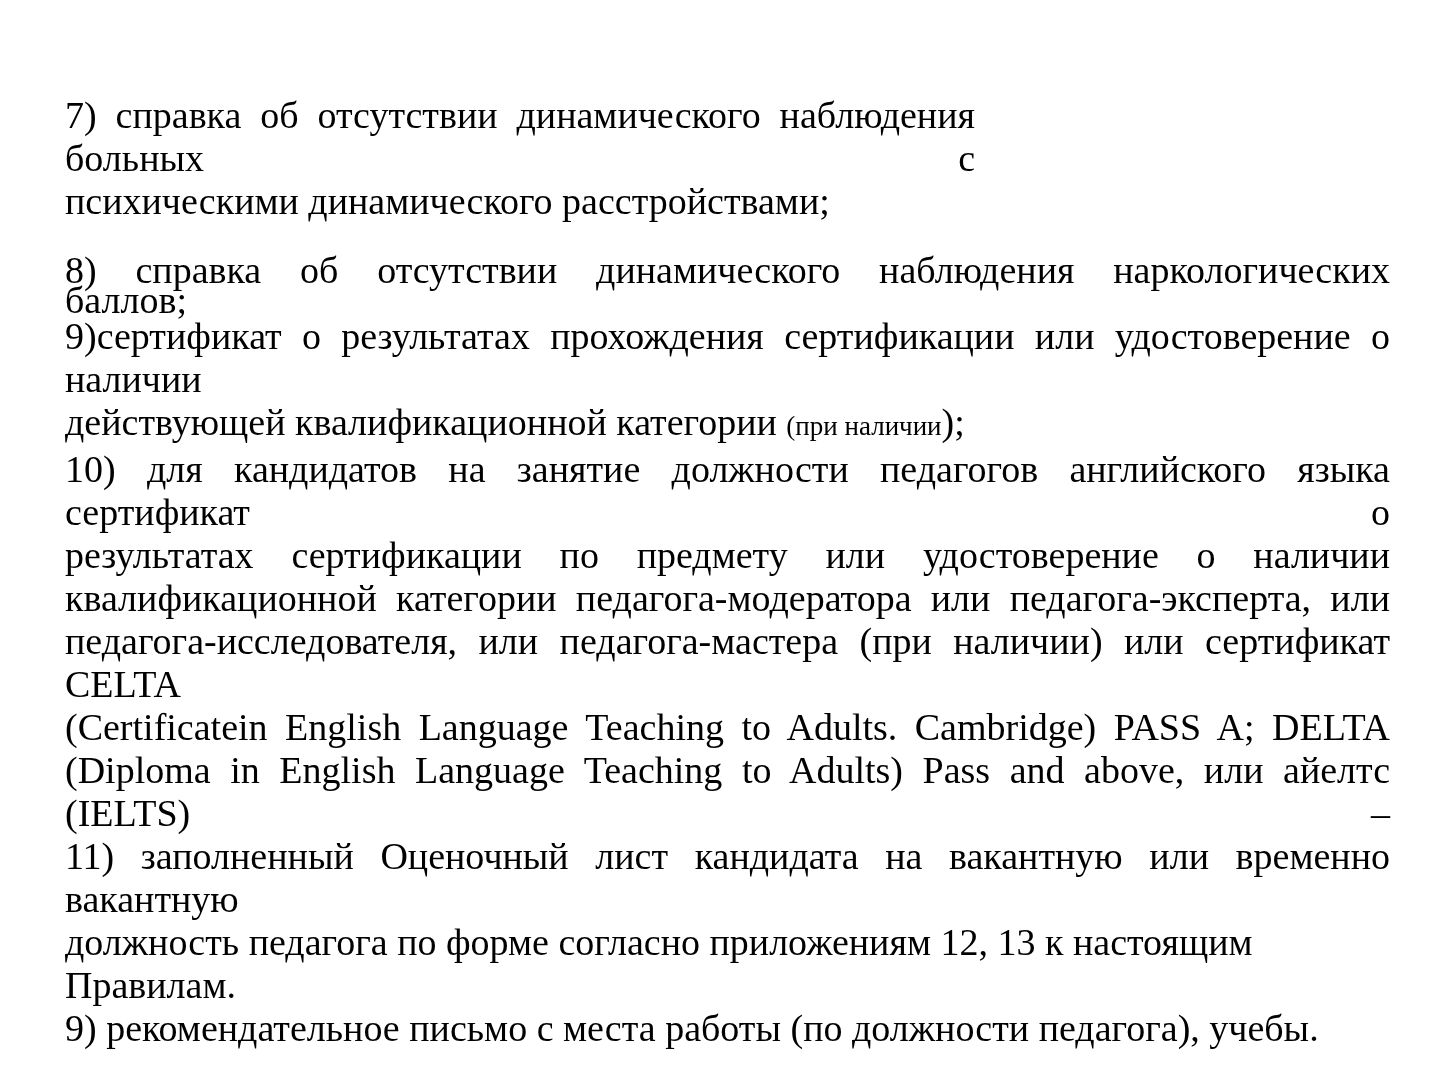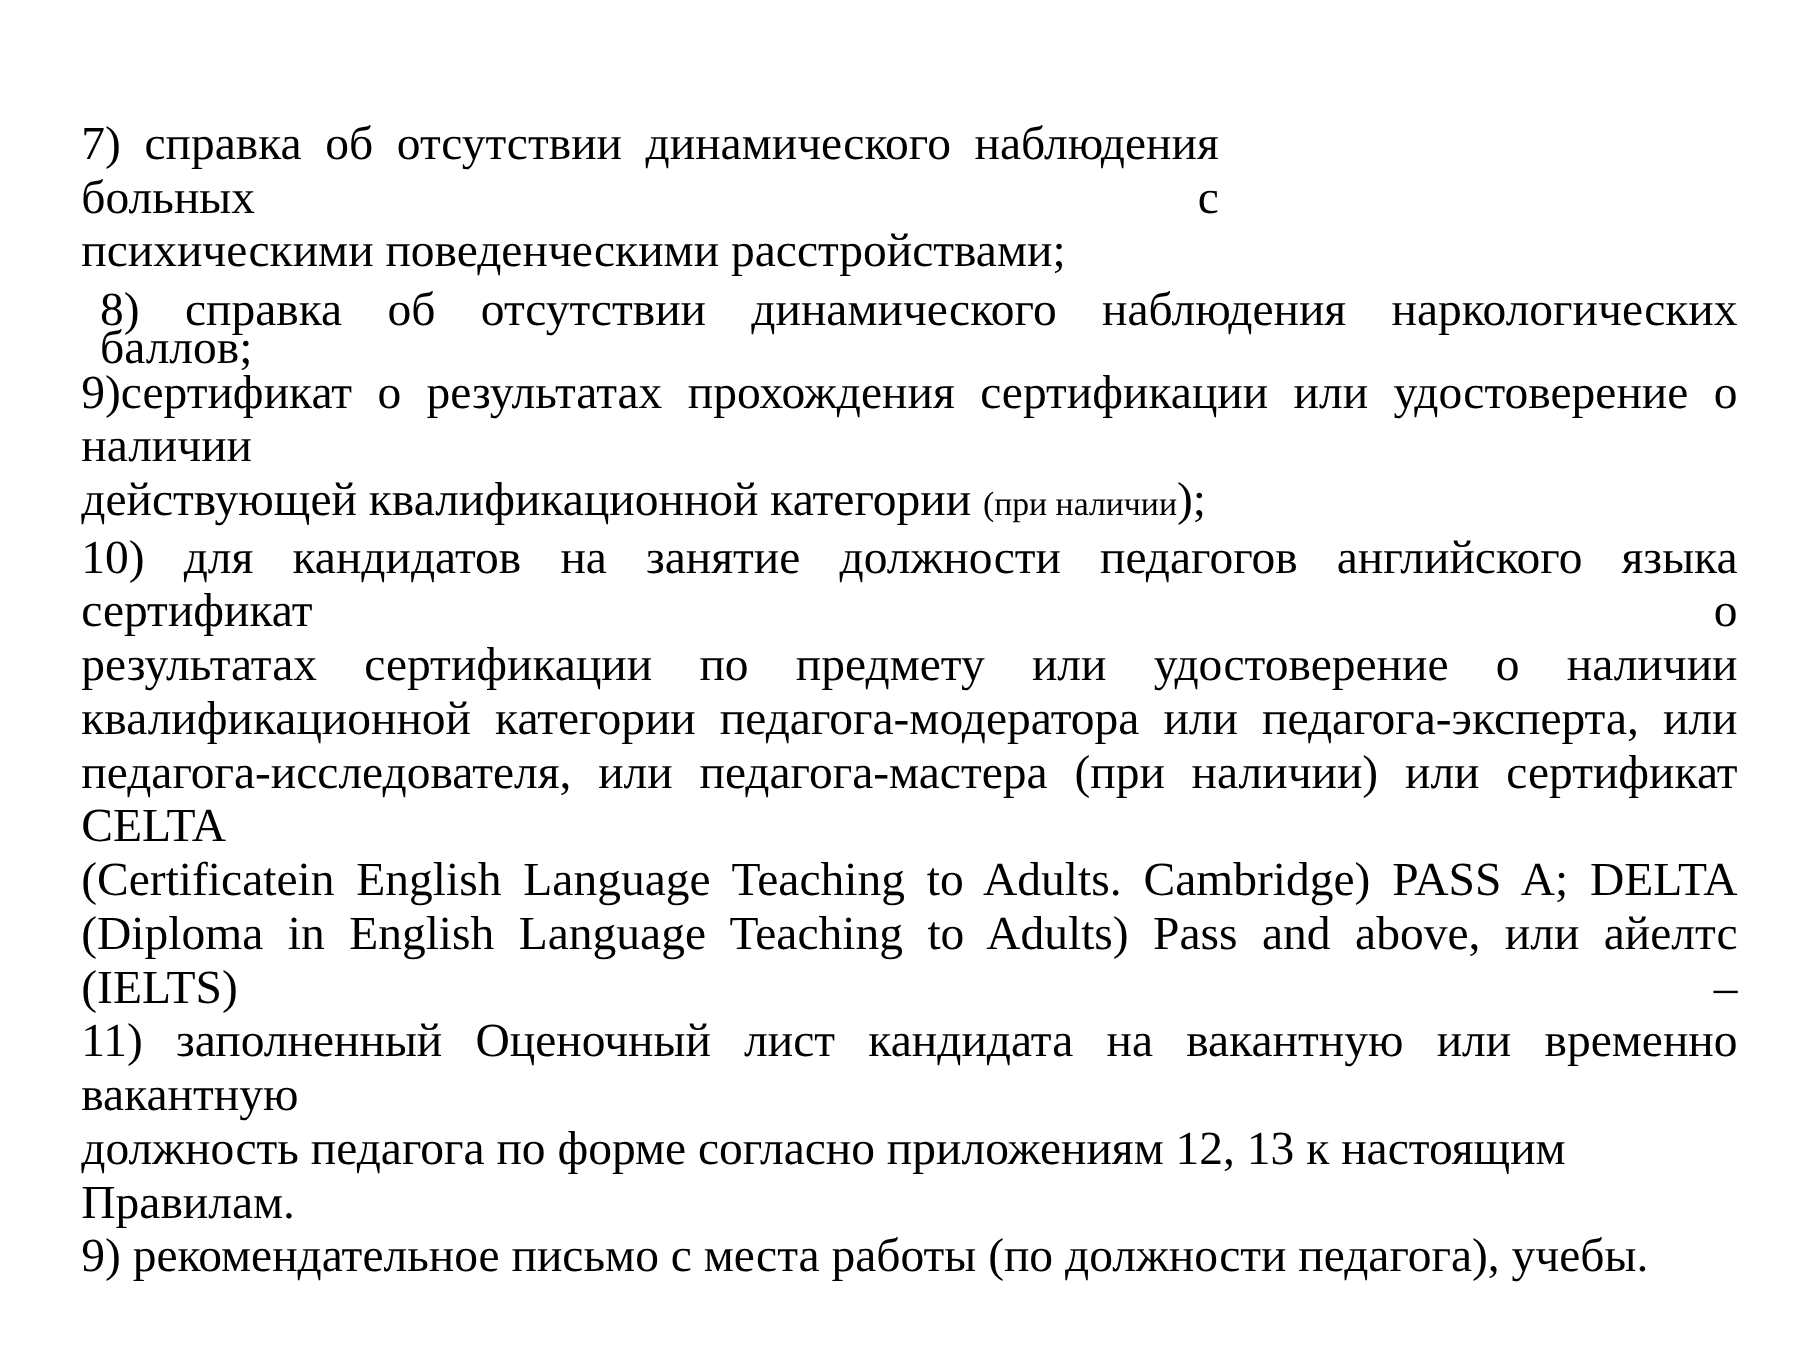--- a/index.html
+++ b/index.html
@@ -30,33 +30,33 @@
     text-align: justify;
     text-align-last: justify;
   }
   
   .line.j-short {
     text-align: justify;
     text-align-last: justify;
     max-width: 910px;
   }
   
-  .para.space-after { margin-bottom: 10px; }
+  .para.space-after { margin-bottom: 32px; }
   
-  .para.tight { line-height: 30px; margin-left: 15px; }
+  .para.tight { line-height: 30px; }
   .small-inline { font-size: 27px; text-align: right; }
 </style>
 </head>
 <body>
 
 <div class="page">
 
   <p class="para space-after">
     <span class="line j-short">7) справка об отсутствии динамического наблюдения больных с</span>
-    <span class="line">психическими поведенческими расстройствами;</span>
+    <span class="line">психическими динамического расстройствами;</span>
   </p>
 
   <p class="para tight">
     <span class="line j">8) справка об отсутствии динамического наблюдения наркологических</span>
     <span class="line">баллов;</span>
   </p>
 
   <p class="para">
     <span class="line j">9)сертификат о результатах прохождения сертификации или удостоверение о наличии</span>
     <span class="line"><span>действующей квалификационной категории </span><span class="small-inline">(при наличии</span><span>);</span></span>

